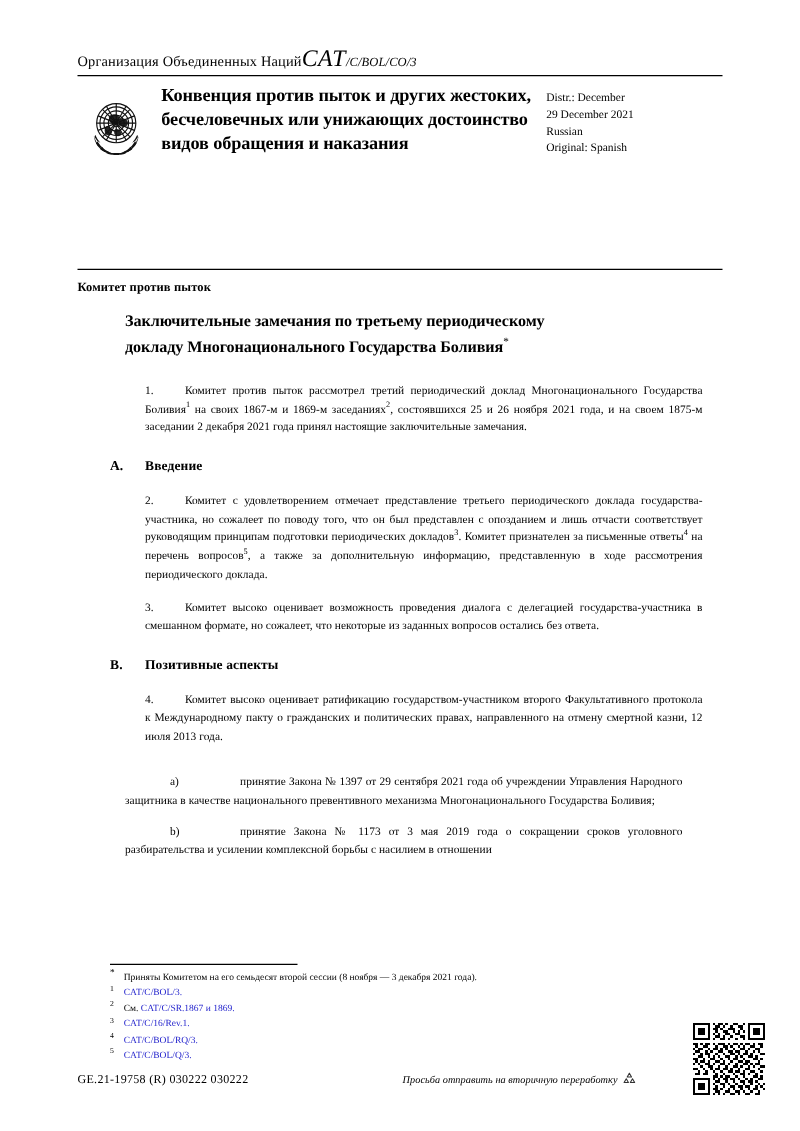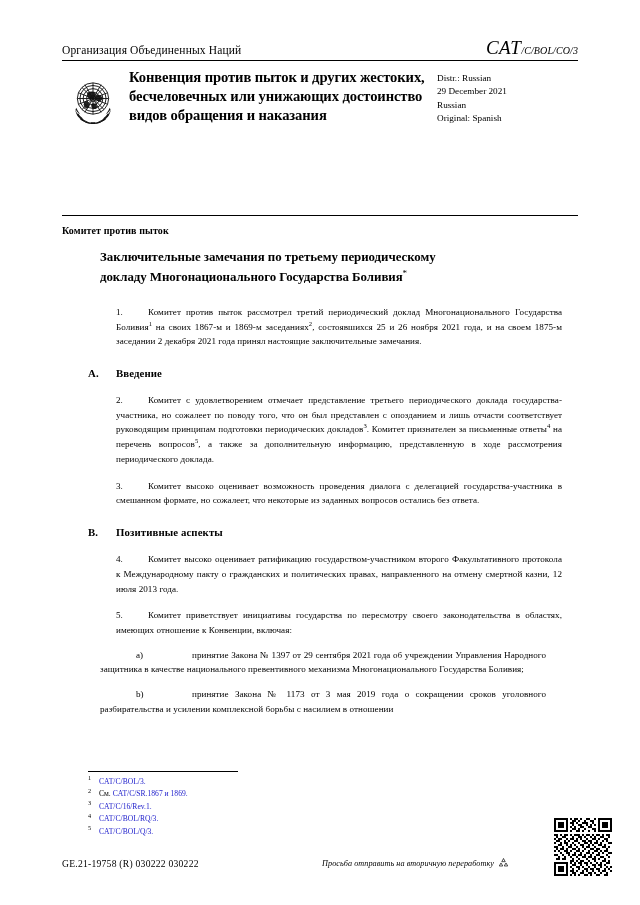--- a/index.html
+++ b/index.html
@@ -26,21 +26,20 @@
   
   .masthead {
     position: absolute;
     left: 62px;
     top: 38px;
     width: 516px;
   }
   .masthead-row {
     display: flex;
     align-items: flex-end;
-    justify-content: space-between;
     padding-bottom: 2px;
   }
   .org-name {
     font-size: 11.5px;
     letter-spacing: 0.15px;
     line-height: 1.1;
     white-space: nowrap;
   }
   .doc-symbol {
     white-space: nowrap;
@@ -309,21 +308,21 @@
           <path d="M79 60 q-3 7 -7 11 q5 -2 8 -8 z"></path>
           <path d="M76 69 q-4 7 -9 10 q6 -1 11 -7 z"></path>
           <path d="M70 77 q-5 5 -11 7 q7 1 13 -4 z"></path>
           <path d="M62 83 q-6 3 -12 3 q7 3 14 -1 z"></path>
           <rect x="46" y="85" width="8" height="3" rx="1.2"></rect>
         </g>
       </svg>
     </div>
     <div class="conv-title">Конвенция против пыток и других жестоких, бесчеловечных или унижающих достоинство видов обращения и наказания</div>
     <div class="distr-block">
-      <div>Distr.: Russian</div>
+      <div>Distr.: December</div>
       <div>29 December 2021</div>
       <div>Russian</div>
       <div>Original: Spanish</div>
     </div>
   </div>
 
   <div class="rule-mid"></div>
 
   <div class="committee">Комитет против пыток</div>
 
@@ -366,40 +365,40 @@
     </div>
 
     <div class="sp-14"></div>
 
     <div class="para">
       <span class="num">4.</span><span>Комитет высоко оценивает ратификацию государством-участником второго Факультативного протокола к Международному пакту о гражданских и политических правах, направленного на отмену смертной казни, 12 июля 2013 года.</span>
     </div>
 
     <div class="sp-12"></div>
 
-    <div class="para">
-      <span class="num">5.</span><span>Комитет приветствует инициативы государства по пересмотру своего законодательства в областях, имеющих отношение к Конвенции, включая:</span>
-    </div>
 
     <div class="sp-10"></div>
 
     <div class="subpara">
       <span class="lbl">a)</span><span>принятие Закона № 1397 от 29 сентября 2021 года об учреждении Управления Народного защитника в качестве национального превентивного механизма Многонационального Государства Боливия;</span>
     </div>
 
     <div class="sp-10"></div>
 
     <div class="subpara">
       <span class="lbl">b)</span><span>принятие Закона № 1173 от 3 мая 2019 года о сокращении сроков уголовного разбирательства и усилении комплексной борьбы с насилием в отношении</span>
     </div>
 
   </div>
 
   <div class="fn-rule"></div>
   <div class="footnotes">
+    <div class="fn-line">
+      <span class="mk star">*</span><span>Приняты Комитетом на его семьдесят второй сессии (8 ноября — 3 декабря 2021 года).</span>
+    </div>
     <div class="fn-line">
       <span class="mk">1</span><span class="fn-link">CAT/C/BOL/3.</span>
     </div>
     <div class="fn-line">
       <span class="mk">2</span><span>См. </span><span class="fn-link">CAT/C/SR.1867 и 1869.</span>
     </div>
     <div class="fn-line">
       <span class="mk">3</span><span class="fn-link">CAT/C/16/Rev.1.</span>
     </div>
     <div class="fn-line">

